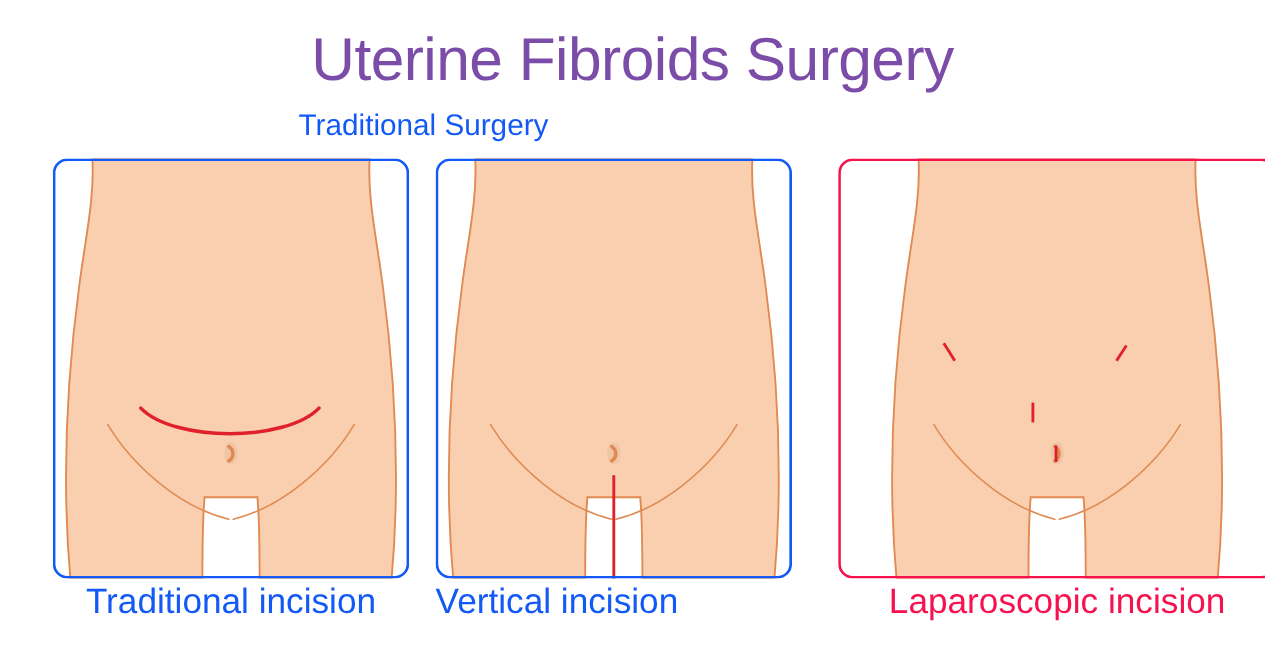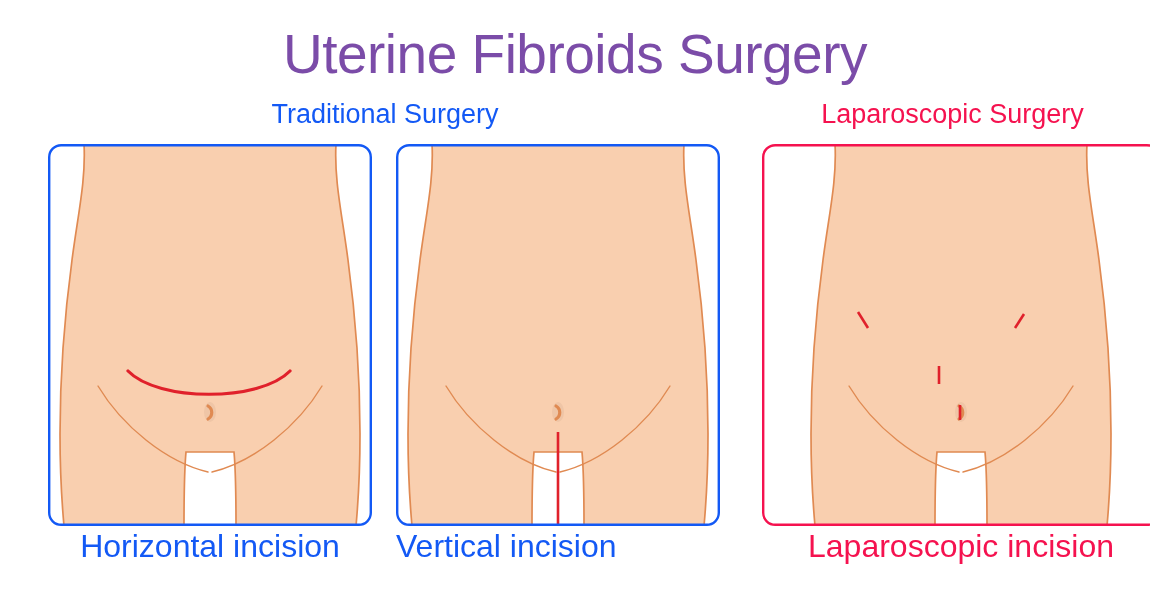--- a/index.html
+++ b/index.html
@@ -78,21 +78,20 @@
 </style>
 </head>
 <body>
 
 <div id="infographic">
 
   <div class="title">Uterine Fibroids Surgery</div>
 
   <div class="section-head traditional">Traditional Surgery</div>
 
-  <div class="section-head laparoscopic">Laparoscopic Surgery</div>
 
   <svg class="panel-svg panel-1" width="324" height="382" viewBox="0 0 324 382">
 
     <g>
       <path d="M 36 0
                C 38 36, 30 70, 24 116
                C 17 168, 12 230, 12 290
                C 12 330, 14 360, 16 382
                L 136 382
                C 136 360, 136 330, 138 308
@@ -170,19 +169,19 @@
     </g>
 
     <line x1="198" y1="261" x2="198" y2="276" stroke="#E0212B" stroke-width="2.6" stroke-linecap="butt"></line>
     <line x1="96" y1="168" x2="106" y2="184" stroke="#E0212B" stroke-width="2.6" stroke-linecap="butt"></line>
     <line x1="253" y1="184" x2="262" y2="170" stroke="#E0212B" stroke-width="2.6" stroke-linecap="butt"></line>
     <line x1="177" y1="222" x2="177" y2="240" stroke="#E0212B" stroke-width="2.6" stroke-linecap="butt"></line>
 
     <rect x="1.2" y="1.2" width="395.6" height="379.6" rx="12" ry="12" fill="none" stroke="#F5124F" stroke-width="2.4"></rect>
   </svg>
 
-  <div class="caption c1">Horizontal incision</div>
+  <div class="caption c1">Traditional incision</div>
 
   <div class="caption c2">Vertical incision</div>
 
   <div class="caption c3">Laparoscopic incision</div>
 
 </div>
 
 </body></html>

